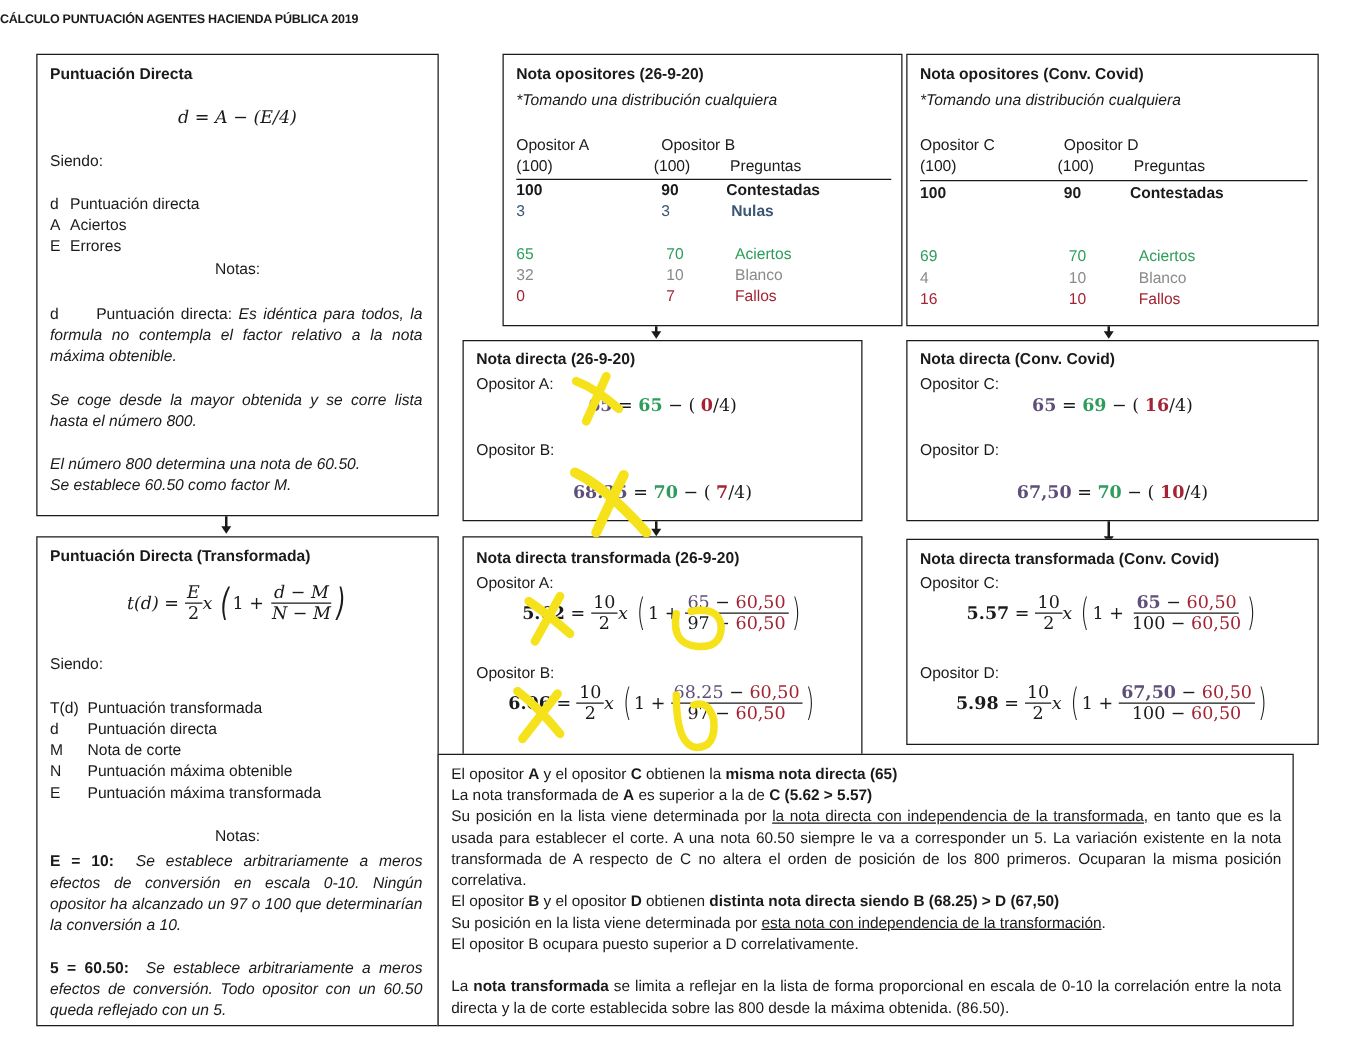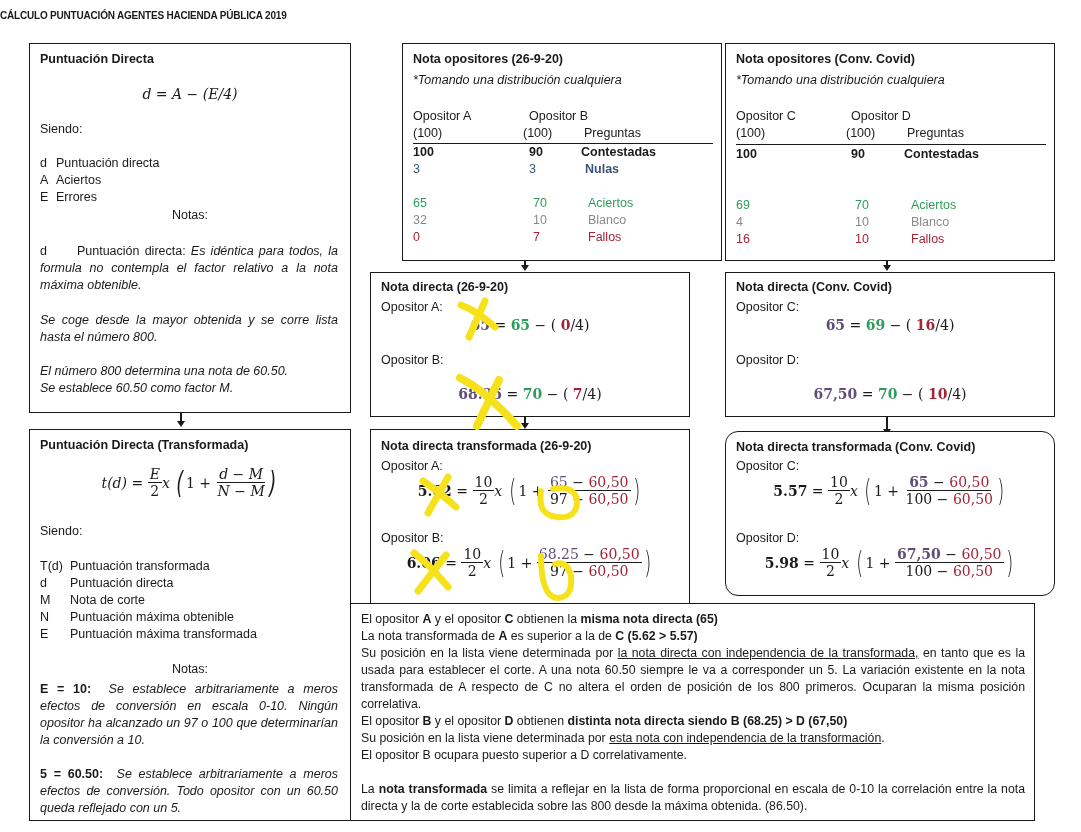--- a/index.html
+++ b/index.html
@@ -210,21 +210,21 @@
         <span class="den">2</span>
       </span>
     <span style="font-style:italic;">x</span>&nbsp;<span class="paren">(</span>1 +&nbsp;
     <span class="frac">
         <span class="num"><span class="purple">68.25</span> − <span class="red">60,50</span></span>
         <span class="den"><span>97</span> − <span class="red">60,50</span></span>
       </span><span class="paren">)</span>
   </div>
 </div>
 
-<div class="box" style="left:725px; top:431px; width:330px; height:165px;border-radius:13px;">
+<div class="box" style="left:725px; top:431px; width:330px; height:165px;">
   <div class="h abs" style="left:10px; top:8px;">Nota directa transformada (Conv. Covid)</div>
   <div class="abs" style="left:10px; top:27px;">Opositor C:</div>
   <div class="abs eqrow math" style="left:0; top:42px; width:328px;">
     <span class="mathb">5.57</span>&nbsp;=&nbsp;
     <span class="frac">
         <span class="num">10</span>
         <span class="den">2</span>
       </span>
     <span style="font-style:italic;">x</span>&nbsp;<span class="paren">(</span>1 +&nbsp;
     <span class="frac">

